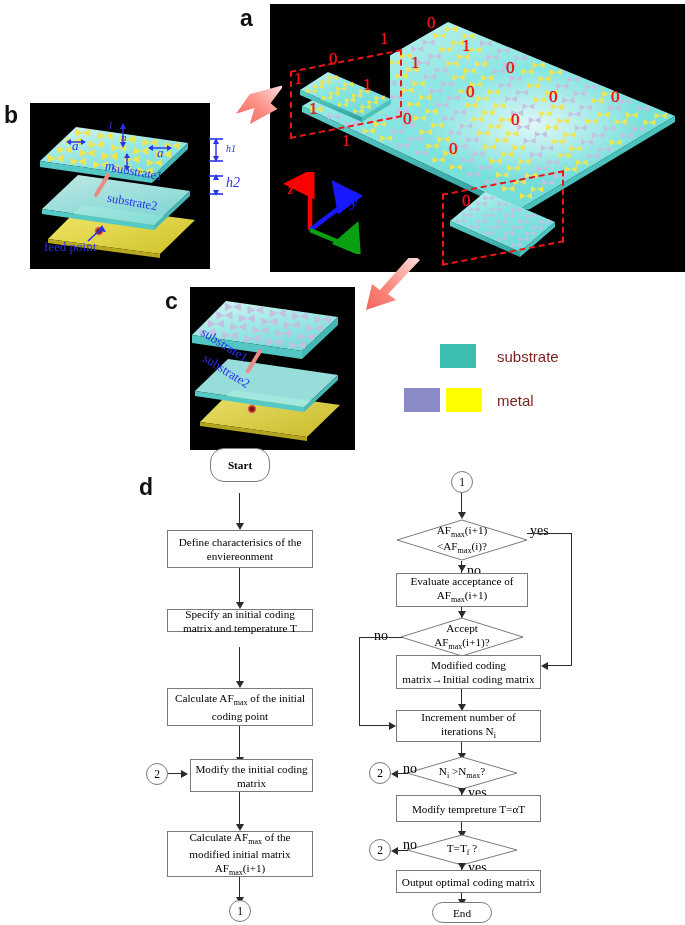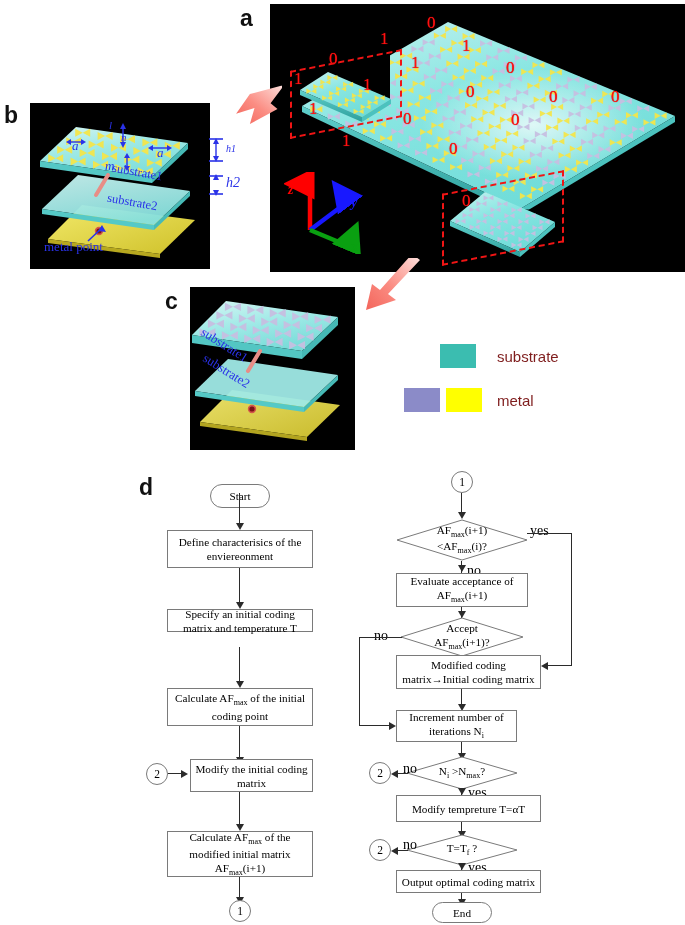--- a/index.html
+++ b/index.html
@@ -692,21 +692,21 @@
   </svg>
 
   
   <div class="bl bl-i" style="left:79px;top:16px;font-size:11px;">l</div>
   <div class="bl bl-i" style="left:91px;top:28px;font-size:11px;">n</div>
   <div class="bl bl-i" style="left:42px;top:35px;font-size:13px;">a</div>
   <div class="bl bl-i" style="left:127px;top:42px;font-size:13px;">a</div>
   <div class="bl bl-i" style="left:75px;top:55px;font-size:13px;">m</div>
   <div class="bl" style="left:82px;top:62px;font-size:12.5px;transform:rotate(10deg);">substrate1</div>
   <div class="bl" style="left:77px;top:92px;font-size:12.5px;transform:rotate(10deg);">substrate2</div>
-  <div class="bl" style="left:14px;top:136px;font-size:13px;">metal point</div>
+  <div class="bl" style="left:14px;top:136px;font-size:13px;">feed point</div>
   <svg class="abs" style="left:56px;top:122px;" width="24" height="18">
     <line x1="2" y1="16" x2="16" y2="3" stroke="#2a32e8" stroke-width="1.6"></line>
     <polygon points="16,0 20,7 12,6" fill="#2a32e8"></polygon>
   </svg>
   
   <svg class="abs" style="left:36px;top:30px;" width="22" height="18">
     <line x1="2" y1="9" x2="18" y2="9" stroke="#2a32e8" stroke-width="1.4"></line>
     <polygon points="0,9 5,6 5,12" fill="#2a32e8"></polygon>
       <polygon points="20,9 15,6 15,12" fill="#2a32e8"></polygon>
   </svg>
@@ -829,21 +829,21 @@
 
 <div class="swatch" style="left:440px;top:344px;width:36px;height:24px;background:#3bbdb0;"></div>
 <div class="legtxt" style="left:497px;top:348px;">substrate</div>
 
 <div class="swatch" style="left:404px;top:388px;width:36px;height:24px;background:#8b8bc8;"></div>
 <div class="swatch" style="left:446px;top:388px;width:36px;height:24px;background:#ffff00;"></div>
 <div class="legtxt" style="left:497px;top:392px;">metal</div>
 
 <div class="abs panel-letter" style="left:139px;top:476px;">d</div>
 
-<div class="oval" style="left:210px;top:484px;width:60px;height:24px;">Start</div>
+<div class="oval" style="left:210px;top:448px;width:60px;height:34px;font-weight:bold;">Start</div>
 <div class="ln" style="left:239px;top:493px;width:1.4px;height:31px;"></div>
 <div class="ahead down" style="left:236px;top:523px;"></div>
 
 <div class="fbox" style="left:167px;top:530px;width:146px;height:38px;">
     <span>Define characterisics of the enviereonment</span>
   </div>
 <div class="ln" style="left:239px;top:568px;width:1.4px;height:35px;"></div>
 <div class="ahead down" style="left:236px;top:602px;"></div>
 
 <div class="fbox" style="left:167px;top:609px;width:146px;height:23px;">
@@ -937,21 +937,21 @@
 
 <div class="fbox" style="left:396px;top:655px;width:145px;height:34px;">
   <span>
     <span>Modified coding</span><br>
     <span>matrix→Initial coding matrix</span>
   </span>
 </div>
 <div class="ln" style="left:461px;top:689px;width:1.4px;height:17px;"></div>
 <div class="ahead down" style="left:458px;top:704px;"></div>
 
-<div class="fbox" style="left:396px;top:710px;width:121px;height:32px;">
+<div class="fbox" style="left:396px;top:710px;width:145px;height:32px;">
   <span>
     <span>Increment number of</span><br>
     <span>iterations N</span><sub>i</sub>
   </span>
 </div>
 <div class="ln" style="left:461px;top:742px;width:1.4px;height:14px;"></div>
 <div class="ahead down" style="left:458px;top:753px;"></div>
 
 <div class="diamond" style="left:406px;top:756px;width:112px;height:34px;">
   <svg width="112" height="34">

